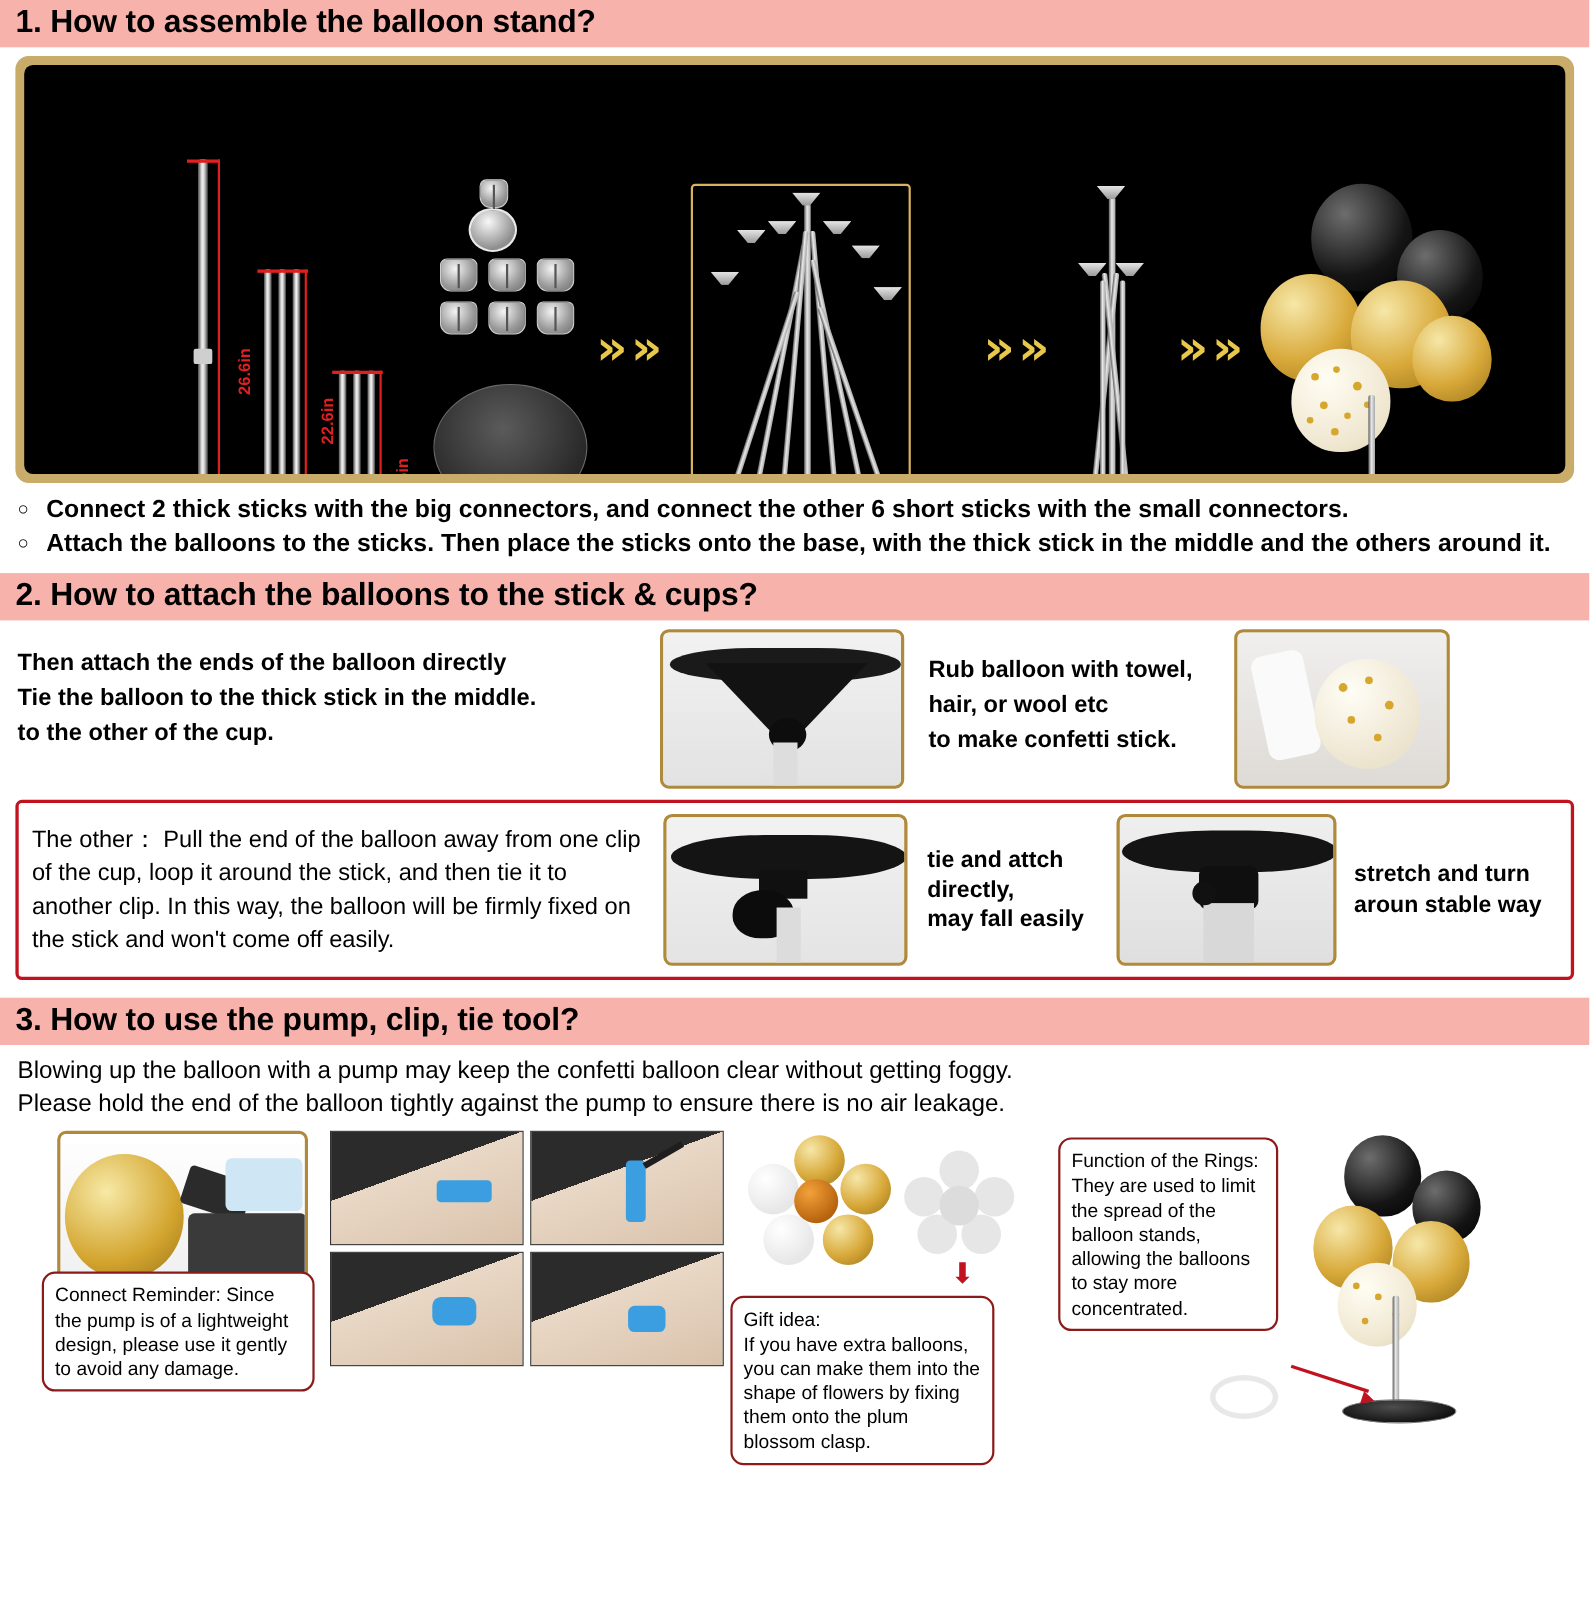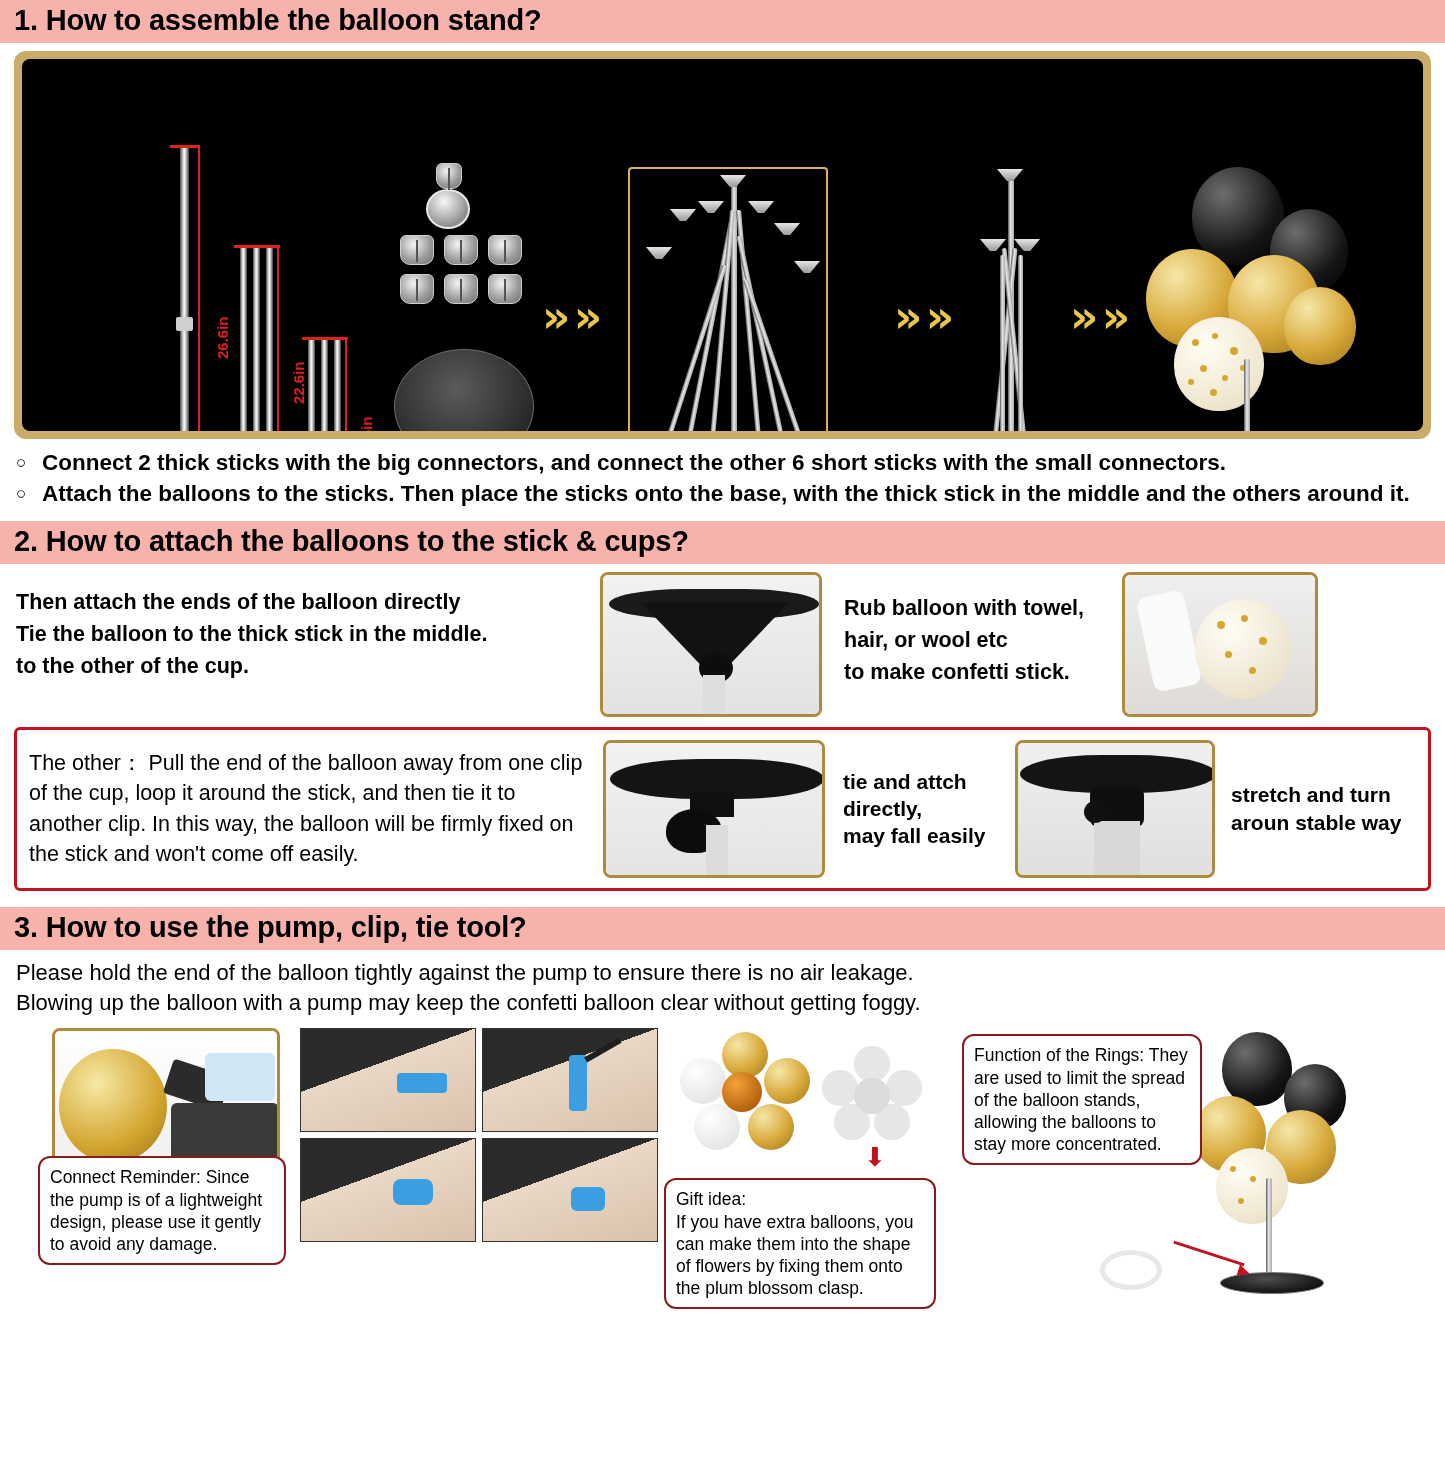--- a/index.html
+++ b/index.html
@@ -363,22 +363,22 @@
       </div>
     </div>
 
     <div class="smalllabel" style="width:200px; padding-left:16px; white-space:pre-line;">stretch and turn
 aroun stable way</div>
   </div>
 
   <div class="section-bar" style="margin-top:16px;">3. How to use the pump, clip, tie tool?</div>
 
   <div class="s3text">
+    <div>Blowing up the balloon with a pump may keep the confetti balloon clear without getting foggy.</div>
     <div>Please hold the end of the balloon tightly against the pump to ensure there is no air leakage.</div>
-    <div>Blowing up the balloon with a pump may keep the confetti balloon clear without getting foggy.</div>
   </div>
 
   <div class="s3row">
 
     <div style="position:relative; width:272px; height:290px;">
       <div class="imgbox" style="width:228px; height:140px; margin-left:38px;">
         <div class="photo" style="background:linear-gradient(#ffffff,#f0f0f0);">
           <div style="position:absolute; left:4px; top:18px; width:108px; height:114px; border-radius:50%; background:radial-gradient(circle at 35% 30%, #f7e9a6, #d3a52f 60%, #9a7318);"></div>
           <div style="position:absolute; left:112px; top:36px; width:60px; height:36px; background:#2b2b2b; transform:rotate(18deg); border-radius:4px;"></div>
           <div style="position:absolute; left:150px; top:22px; width:70px; height:48px; background:#cfe6f5; border-radius:6px;"></div>
@@ -415,21 +415,21 @@
       </div>
       <div style="position:absolute; left:152px; top:18px; width:104px; height:100px;">
         <div class="flower-petal" style="left:34px; top:0; width:36px; height:36px; background:#e6e6e6;"></div>
         <div class="flower-petal" style="left:2px; top:24px; width:36px; height:36px; background:#e6e6e6;"></div>
         <div class="flower-petal" style="left:66px; top:24px; width:36px; height:36px; background:#e6e6e6;"></div>
         <div class="flower-petal" style="left:14px; top:58px; width:36px; height:36px; background:#e6e6e6;"></div>
         <div class="flower-petal" style="left:54px; top:58px; width:36px; height:36px; background:#e6e6e6;"></div>
         <div class="flower-petal" style="left:34px; top:32px; width:36px; height:36px; background:#dcdcdc;"></div>
       </div>
       <div class="arrow-down" style="left:196px; top:116px;">⬇</div>
-      <div class="callout" style="left:-4px; top:150px; width:272px; white-space:pre-line;">Gift idea:
+      <div class="callout" style="left:-4px; top:150px; width:240px; white-space:pre-line;">Gift idea:
 If you have extra balloons, you can make them into the shape of flowers by fixing them onto the plum blossom clasp.</div>
     </div>
 
     <div style="position:relative; width:430px; height:290px;">
       <div class="balloon b-black" style="left:274px; top:4px; width:70px; height:74px;"></div>
       <div class="balloon b-black" style="left:336px; top:36px; width:62px; height:66px;"></div>
       <div class="balloon b-gold" style="left:246px; top:68px; width:72px; height:76px;"></div>
       <div class="balloon b-gold" style="left:318px; top:82px; width:70px; height:74px;"></div>
       <div class="balloon b-conf" style="left:268px; top:120px; width:72px; height:76px;">
         <div class="conf-dot" style="left:14px; top:18px; width:6px; height:6px;"></div>
@@ -437,16 +437,16 @@
         <div class="conf-dot" style="left:50px; top:44px; width:6px; height:6px;"></div>
         <div class="conf-dot" style="left:22px; top:50px; width:6px; height:6px;"></div>
       </div>
       <div class="rod" style="left:318px; top:150px; height:102px; width:6px;"></div>
       <div class="foot" style="left:272px; top:244px; width:104px; height:22px;"></div>
 
       <div style="position:absolute; left:152px; top:222px; width:62px; height:40px; border:5px solid #e8e8e8; border-radius:50%; background:transparent;"></div>
       <div style="position:absolute; left:224px; top:224px; width:74px; height:3px; background:#c1121f; transform:rotate(18deg);"></div>
       <div style="position:absolute; left:290px; top:238px; width:0; height:0; border-left:12px solid #c1121f; border-top:6px solid transparent; border-bottom:6px solid transparent; transform:rotate(18deg);"></div>
 
-      <div class="callout" style="left:14px; top:6px; width:240px;">Function of the Rings: They are used to limit the spread of the balloon stands, allowing the balloons to stay more concentrated.</div>
+      <div class="callout" style="left:14px; top:6px; width:200px;">Function of the Rings: They are used to limit the spread of the balloon stands, allowing the balloons to stay more concentrated.</div>
     </div>
   </div>
 </div>
 
 </body></html>

